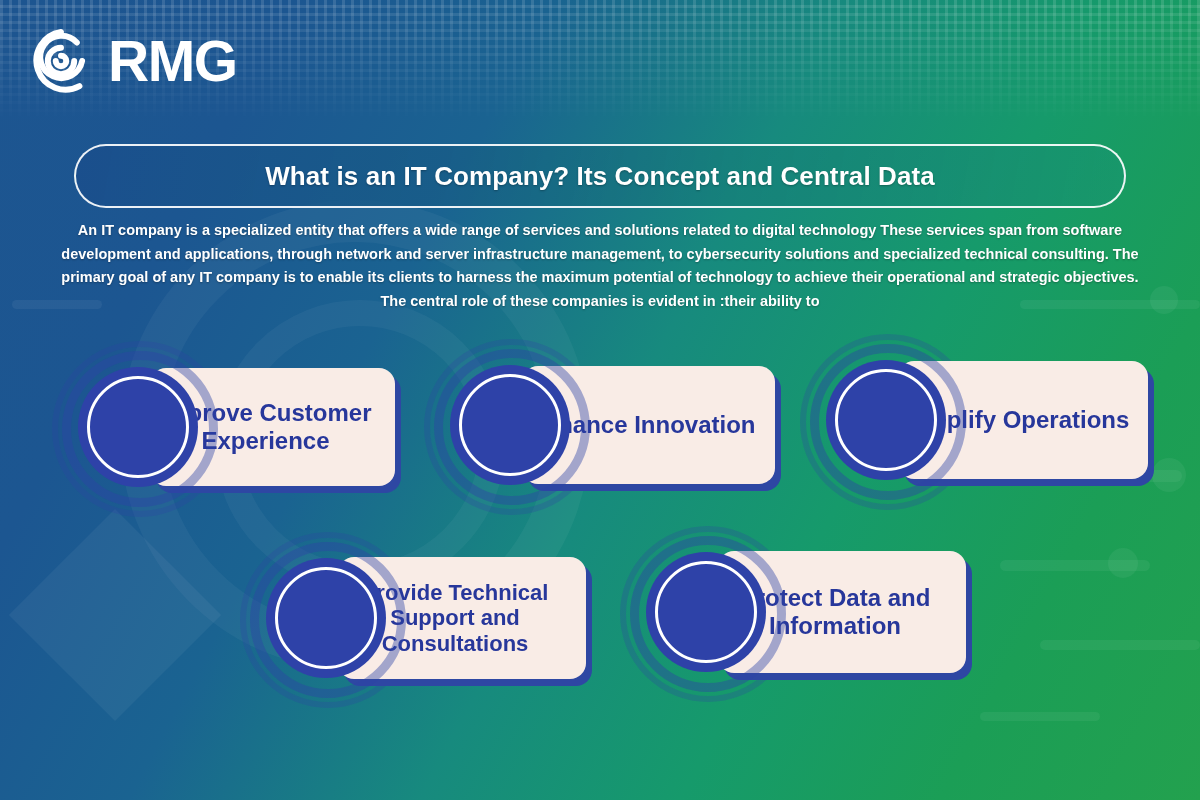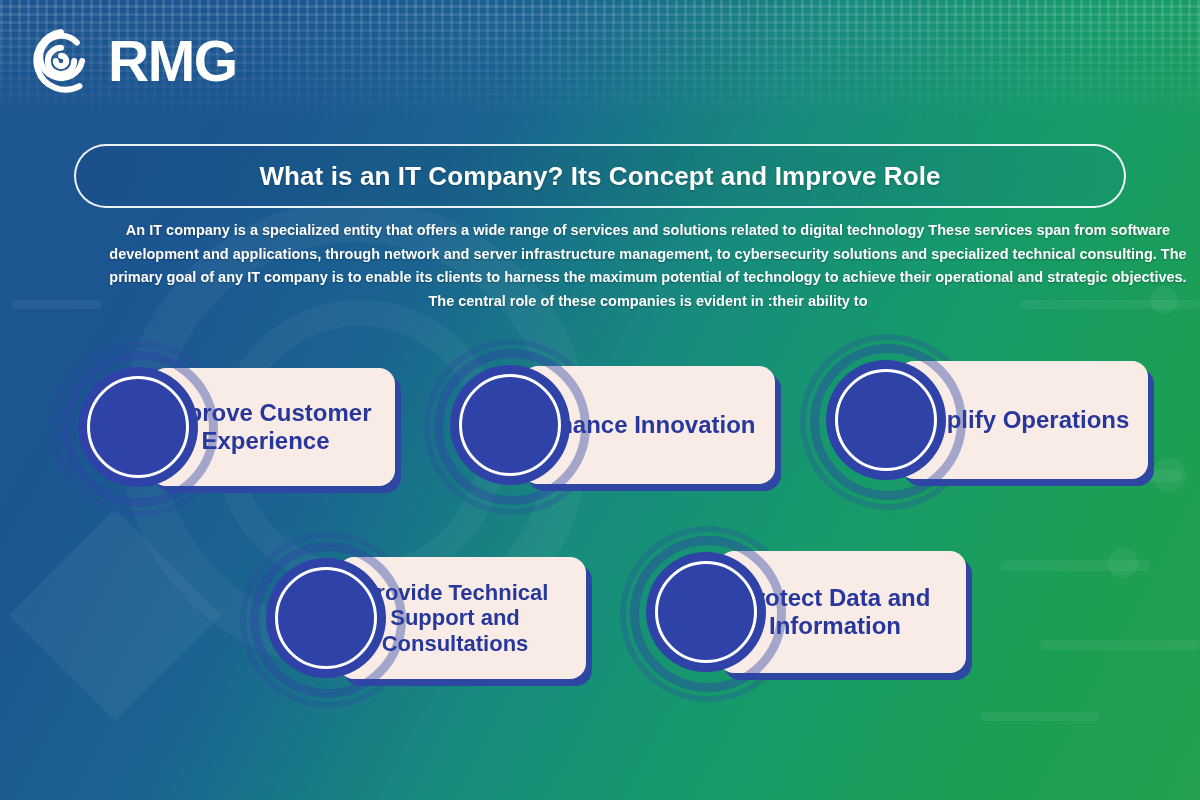--- a/index.html
+++ b/index.html
@@ -103,21 +103,20 @@
   
   .intro{
     position:absolute; left:60px; top:219px;
     width:1080px;
     text-align:center;
     color:#ffffff;
     font-size:14.5px;
     font-weight:bold;
     line-height:23.5px;
     text-shadow:0 1px 2px rgba(0,0,0,.30);
-    margin-left:48px;
   }
 
   
   .card{
     position:absolute;
     display:block;
   }
   .card-box{
     position:absolute;
     background:#f9ece6;
@@ -189,21 +188,21 @@
         <path d="M50 6 A44 44 0 1 0 78 88" stroke-width="9"></path>
         <path d="M74 22 A32 32 0 1 0 82 50" stroke-width="9"></path>
         <path d="M50 30 A20 20 0 1 0 70 50" stroke-width="9"></path>
         <path d="M50 42 A8 8 0 1 1 42 50" stroke-width="9"></path>
       </g>
     </svg>
     <span class="logo-word">RMG</span>
   </div>
 
   <div class="header-pill">
-    <span class="header-title">What is an IT Company? Its Concept and Improve Role</span>
+    <span class="header-title">What is an IT Company? Its Concept and Central Data</span>
   </div>
 
   <p class="intro">An IT company is a specialized entity that offers a wide range of services and solutions related to digital technology These services span from software development and applications, through network and server infrastructure management, to cybersecurity solutions and specialized technical consulting. The primary goal of any IT company is to enable its clients to harness the maximum potential of technology to achieve their operational and strategic objectives. The central role of these companies is evident in :their ability to</p>
 
   <div class="card">
     <div class="halo2" style="left:52px;  top:341px; width:176px; height:176px;"></div>
     <div class="halo" style="left:62px;  top:351px; width:156px; height:156px;"></div>
     <div class="card-box" style="left:150px; top:368px; width:245px; height:118px;">
       <span class="card-label">Improve Customer Experience</span>
     </div>

